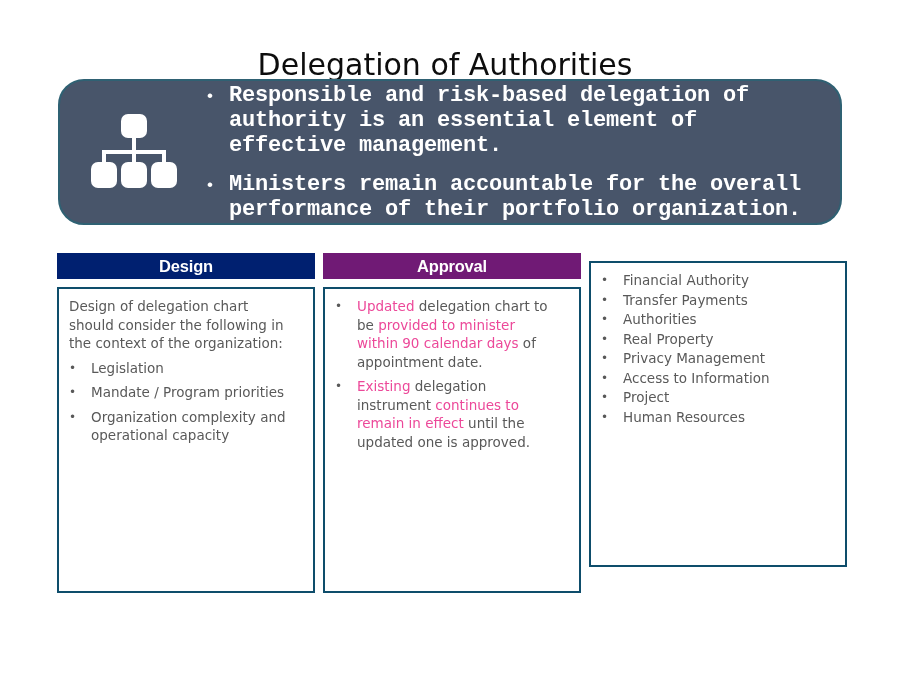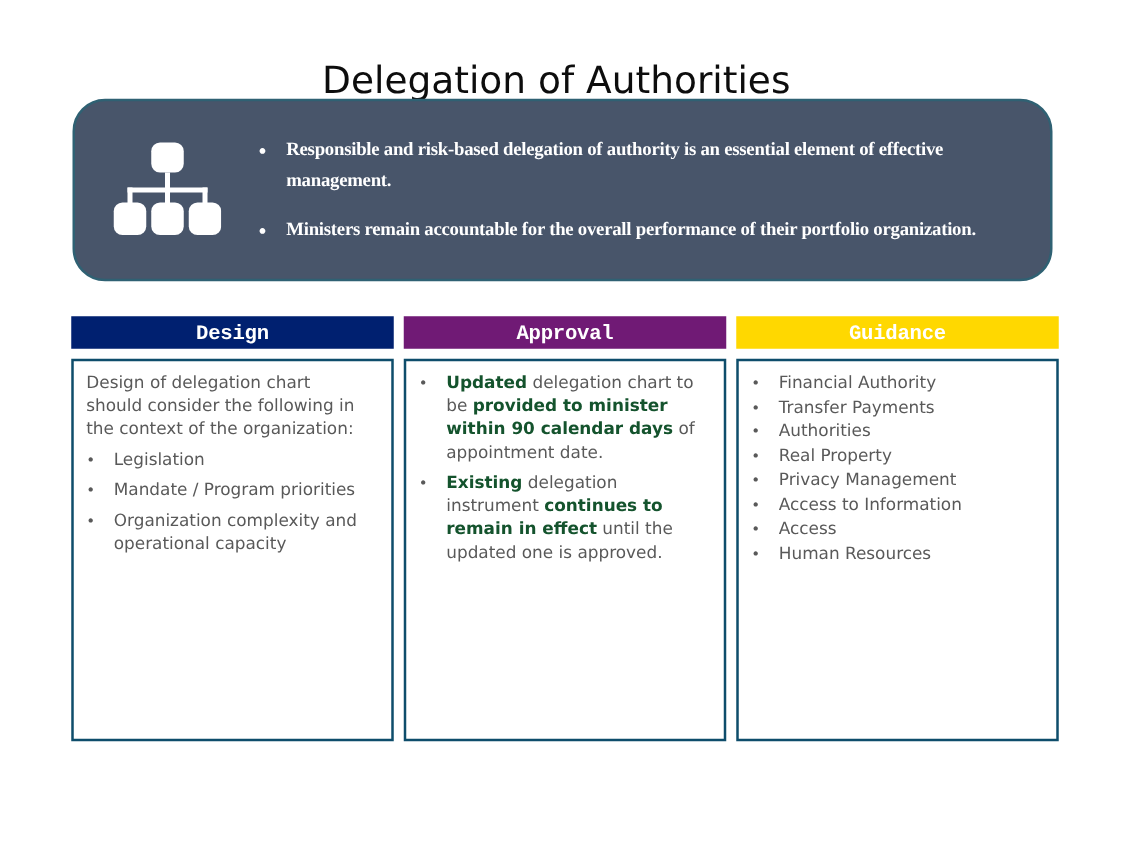--- a/index.html
+++ b/index.html
@@ -68,24 +68,24 @@
     color: #ffffff;
     font-size: 17px;
     line-height: 25px;
     width: 22px;
     min-width: 22px;
     text-align: left;
     padding-left: 3px;
   }
   .banner-text {
     color: #ffffff;
-    font-size: 15px;
+    font-size: 22px;
     font-weight: bold;
     line-height: 25px;
-    font-family: Liberation Serif, serif;
+    font-family: Liberation Mono, monospace;
     letter-spacing: -0.2px;
   }
 
   
   .columns {
     position: absolute;
     left: 57px;
     top: 253px;
     width: 790px;
     display: flex;
@@ -93,21 +93,21 @@
   }
   .col { width: 258px; }
   .col-header {
     height: 26px;
     display: flex;
     align-items: center;
     justify-content: center;
     font-size: 16.5px;
     font-weight: bold;
     color: #ffffff;
-    font-family: Liberation Mono, monospace;
+    font-family: Liberation Sans, sans-serif;
     letter-spacing: -0.2px;
   }
   .col-header.design   { background: #002070; }
   .col-header.approval { background: #701a75; }
   .col-header.guidance { background: #ffd800; }
 
   .col-body {
     margin-top: 8px;
     height: 306px;
     border: 2px solid #0e4d6b;
@@ -129,21 +129,21 @@
   }
   .bullets.tight li { margin-bottom: 1px; }
   .bul {
     width: 22px;
     min-width: 22px;
     color: #595959;
     font-size: 12px;
     line-height: 18.5px;
   }
   .btxt { flex: 1; }
-  .b { font-weight: bold; color: #14532d; }
+  .b { font-weight: normal; color: #ec4899; }
   .link {
     color: #1414c8;
     text-decoration: underline;
   }
 </style>
 </head>
 <body>
 
 <div class="slide-title">Delegation of Authorities</div>
 
@@ -208,21 +208,20 @@
         </li>
         <li>
           <span class="bul">•</span>
           <span class="btxt"><span class="b">Existing</span><span> delegation instrument </span><span class="b">continues to remain in effect</span><span> until the updated one is approved.</span></span>
         </li>
       </ul>
     </div>
   </div>
 
   <div class="col">
-    <div class="col-header guidance">Guidance</div>
     <div class="col-body">
       <ul class="bullets tight">
         <li>
           <span class="bul">•</span>
           <span class="btxt">Financial Authority</span>
         </li>
         <li>
           <span class="bul">•</span>
           <span class="btxt">Transfer Payments</span>
         </li>
@@ -237,21 +236,21 @@
         <li>
           <span class="bul">•</span>
           <span class="btxt">Privacy Management</span>
         </li>
         <li>
           <span class="bul">•</span>
           <span class="btxt">Access to Information</span>
         </li>
         <li>
           <span class="bul">•</span>
-          <span class="btxt">Access</span>
+          <span class="btxt">Project</span>
         </li>
         <li>
           <span class="bul">•</span>
           <span class="btxt">Human Resources</span>
         </li>
       </ul>
     </div>
   </div>
 
 </div>

